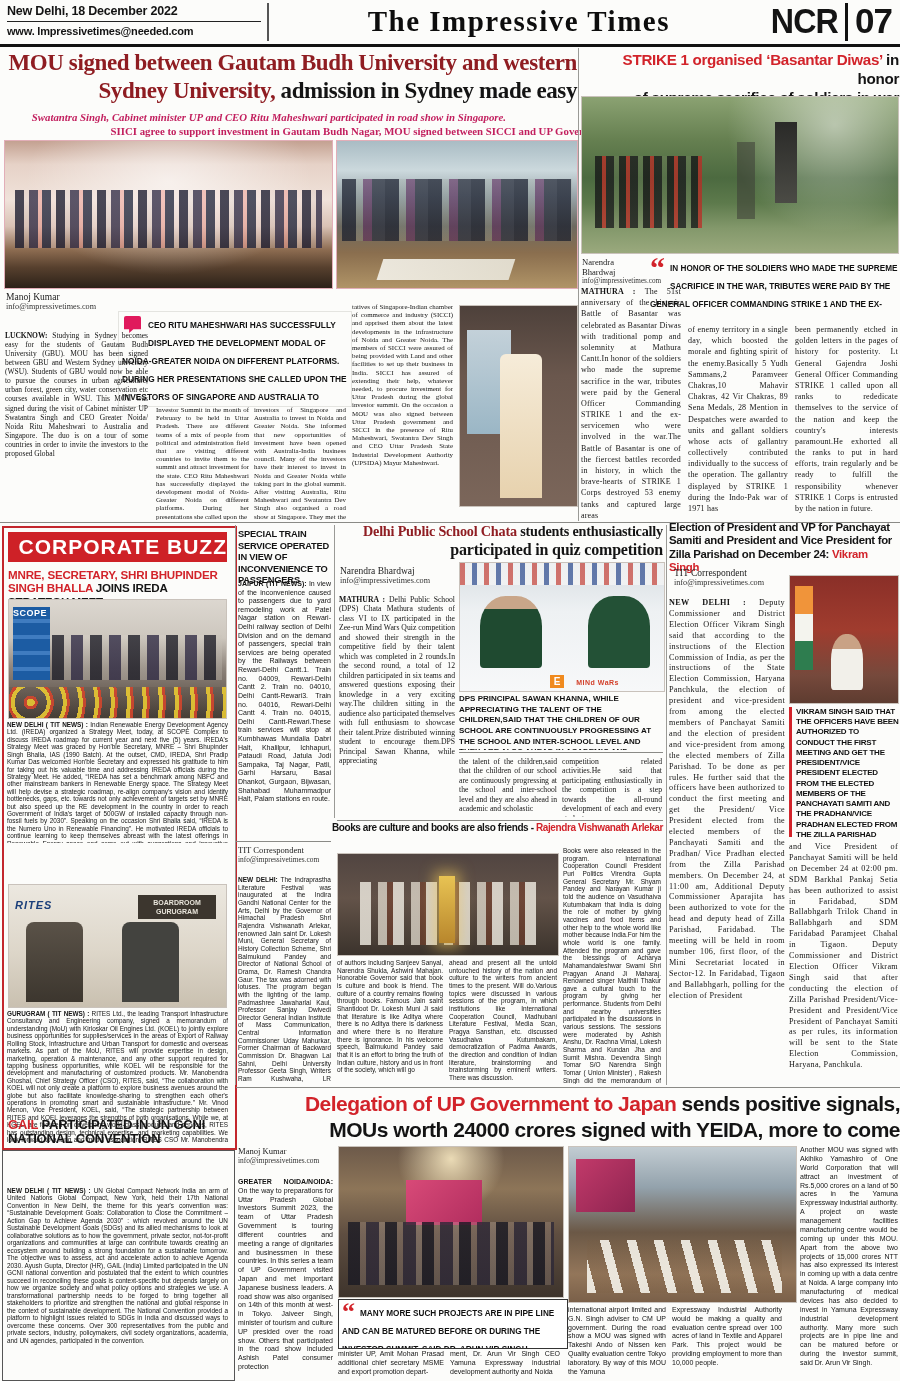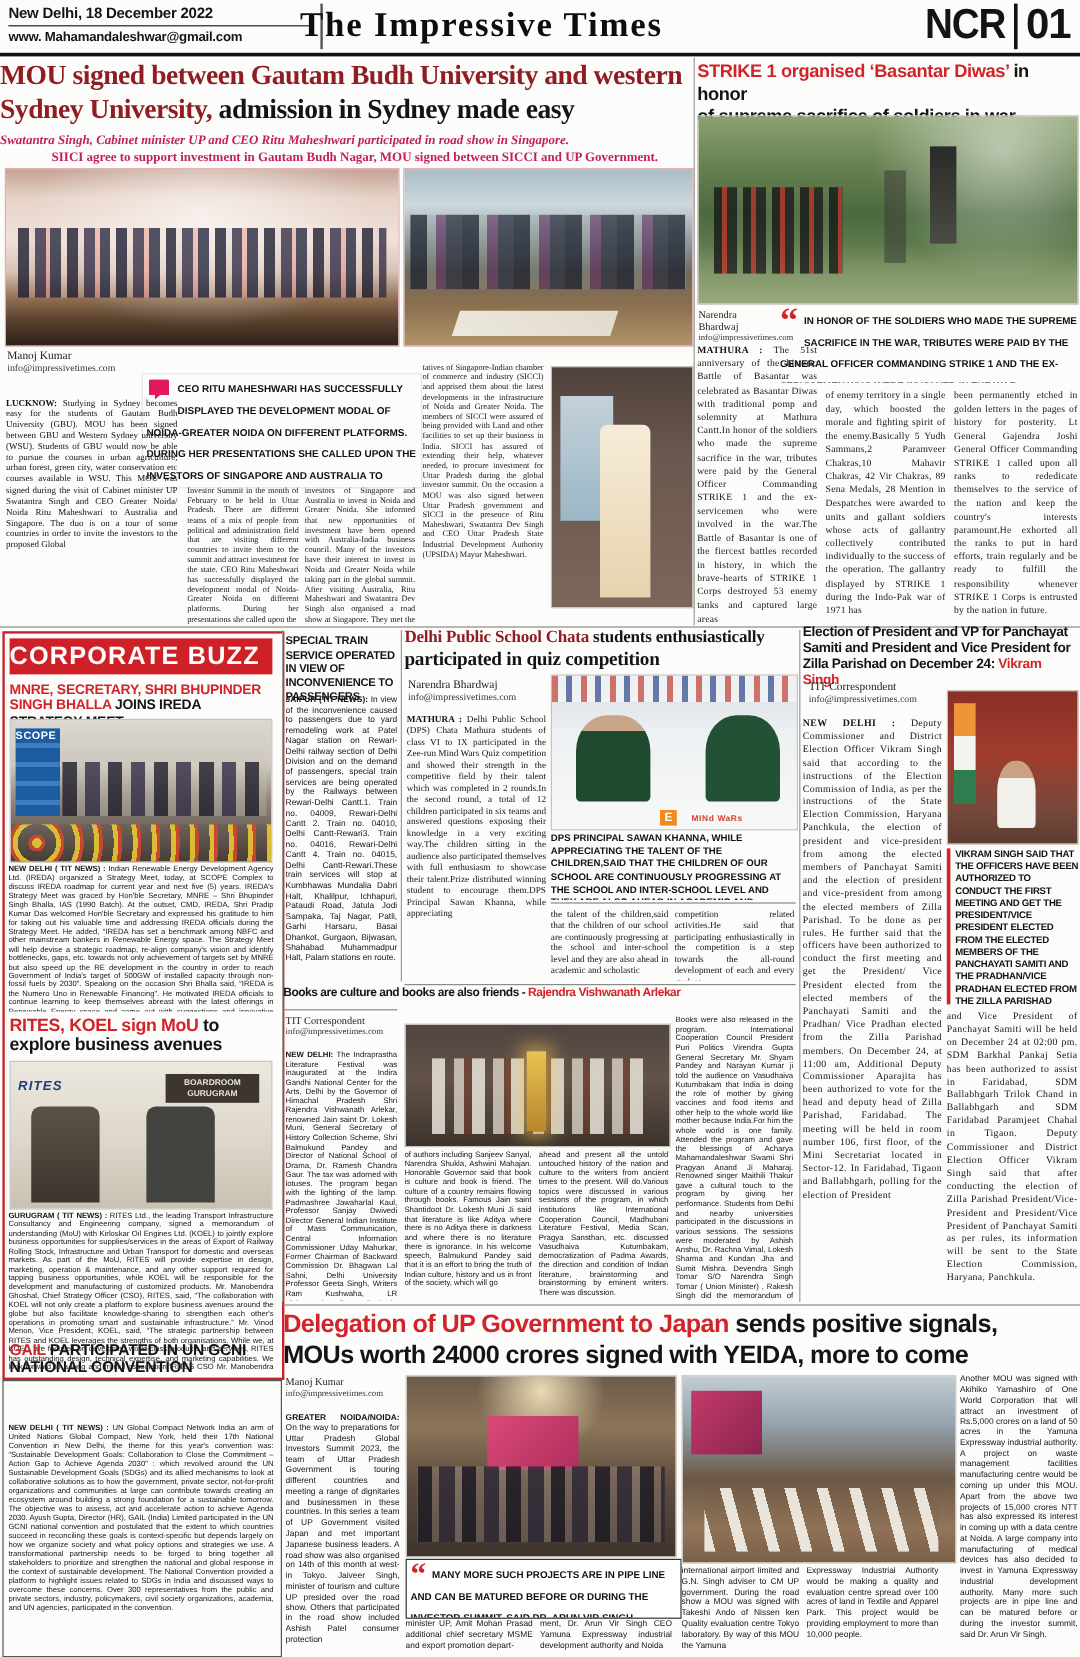--- a/index.html
+++ b/index.html
@@ -3,21 +3,21 @@
 <meta charset="utf-8">
 <style>
   html,body{margin:0;padding:0;background:#e9e7e2;}
   .page{position:relative;width:900px;height:1381px;margin:0 auto;background:#fcfcfa;
         font-family:"Liberation Sans",sans-serif;color:#141414;overflow:hidden;}
   .abs{position:absolute;}
   .ser{font-family:"Liberation Serif",serif;}
   .jt{text-align:justify;}
   .clip{overflow:hidden;}
   .b{font-weight:bold;}
-  .ctr{text-align:left;}
+  .ctr{text-align:right;}
   .red{color:#d2232a;}
   .maroon{color:#8f1d22;}
   .hr{position:absolute;background:#8a8a86;height:1px;}
   .vr{position:absolute;background:#9a9a96;width:1px;}
   .thick{background:#111;}
   .byl-name{font-family:"Liberation Serif",serif;font-size:9.5px;color:#222;}
   .byl-mail{font-family:"Liberation Serif",serif;font-size:8.2px;color:#333;}
   .photo{position:absolute;border:1px solid #c9c2bb;overflow:hidden;}
   .pinkframe{border:1px solid #e2aeb8;}
   .cap{font-weight:bold;text-transform:uppercase;color:#111;}
@@ -93,26 +93,26 @@
   
   .plabel{position:absolute;font-weight:bold;}
 </style>
 </head>
 <body>
 
 <div class="page">
 
   <div class="abs" style="left:0;top:0;width:900px;height:44px;">
     <div class="abs b" style="left:7px;top:4px;width:254px;font-size:12.5px;letter-spacing:-.2px;border-bottom:1.5px solid #222;padding-bottom:3px;">New Delhi, 18 December 2022</div>
-    <div class="abs b" style="left:7px;top:25px;width:254px;font-size:11px;letter-spacing:-.2px;">www. Mahamandaleshwar@gmail.com</div>
+    <div class="abs b" style="left:7px;top:25px;width:254px;font-size:11px;letter-spacing:-.2px;">www. Impressivetimes@needed.com</div>
     <div class="vr" style="left:267px;top:3px;height:38px;width:1.5px;background:#555;"></div>
     <div class="abs ser b ctr" style="left:250px;top:5px;width:420px;font-size:29px;letter-spacing:1.5px;color:#0d0d0d;">The Impressive Times</div>
     <div class="abs b" style="right:62px;top:1px;font-size:35px;letter-spacing:-1px;transform:scaleX(.92);transform-origin:right;">NCR</div>
     <div class="abs" style="right:52px;top:3px;width:3px;height:38px;background:#111;"></div>
-    <div class="abs b" style="right:8px;top:1px;font-size:35px;letter-spacing:-1px;">01</div>
+    <div class="abs b" style="right:8px;top:1px;font-size:35px;letter-spacing:-1px;">07</div>
   </div>
   <div class="abs thick" style="left:0;top:44px;width:900px;height:3px;"></div>
 
   <div class="abs ser b ctr" style="left:0;top:49px;width:577px;font-size:23px;line-height:1.2;letter-spacing:-.4px;">
     <span class="maroon">MOU signed between Gautam Budh University and western</span><br>
     <span class="maroon">Sydney University,</span><span> admission in Sydney made easy</span>
   </div>
   <div class="abs ser b ctr" style="left:0;top:111px;width:506px;font-size:10.8px;font-style:italic;color:#c21f5e;">Swatantra Singh, Cabinet minister UP and CEO Ritu Maheshwari participated in road show in Singapore.</div>
   <div class="abs ser b ctr" style="left:0;top:125px;width:573px;font-size:10.8px;color:#c21f5e;margin-left:43px;">SIICI agree to support investment in Gautam Budh Nagar, MOU signed between SICCI and UP Government.</div>
 
@@ -171,23 +171,20 @@
   </div>
   <div class="photo p-ireda" style="left:8px;top:599px;width:217px;height:118px;">
     <span class="band"></span>
     <span class="plabel" style="left:4px;top:8px;color:#fff;font-size:9px;letter-spacing:.5px;">SCOPE</span>
   </div>
   <div class="abs jt clip" style="left:7px;top:721px;width:221px;height:122px;font-size:6.4px;line-height:1.16;">
     <b class="red" style="color:#111;">NEW DELHI ( TIT NEWS) :</b>
     <span>Indian Renewable Energy Development Agency Ltd. (IREDA) organized a Strategy Meet, today, at SCOPE Complex to discuss IREDA roadmap for current year and next five (5) years. IREDA's Strategy Meet was graced by Hon'ble Secretary, MNRE – Shri Bhupinder Singh Bhalla, IAS (1990 Batch). At the outset, CMD, IREDA, Shri Pradip Kumar Das welcomed Hon'ble Secretary and expressed his gratitude to him for taking out his valuable time and addressing IREDA officials during the Strategy Meet. He added, “IREDA has set a benchmark among NBFC and other mainstream bankers in Renewable Energy space. The Strategy Meet will help devise a strategic roadmap, re-align company's vision and identify bottlenecks, gaps, etc. towards not only achievement of targets set by MNRE but also speed up the RE development in the country in order to reach Government of India's target of 500GW of installed capacity through non-fossil fuels by 2030”. Speaking on the occasion Shri Bhalla said, “IREDA is the Numero Uno in Renewable Financing”.   He motivated IREDA officials to continue learning to keep themselves abreast with the latest offerings in Renewable Energy space and come out with suggestions and innovative measures for New &amp;Renewable Energy development.The Strategy Meet was attended by Director (Technical), IREDA and other officials from Technical, Legal, Finance, Risk &amp; IT Dept. The Strategy Meet was followed by a Masterclass webinar on ‘Wind Energy’ by Mr. Lars Holm, Boston Consulting Group (BCG)Expert on Wind Energy.BCG is the Knowledge Partner for IREDA.</span>
   </div>
 
-  <div class="abs b" style="left:8px;top:847px;width:223px;font-size:14.8px;line-height:1.1;letter-spacing:-.3px;">
-    <span class="red">RITES, KOEL sign MoU</span><span> to explore business avenues</span>
-  </div>
   <div class="photo p-rites" style="left:8px;top:884px;width:217px;height:122px;">
     <span class="plabel" style="left:6px;top:14px;color:#1b3f7a;font-size:11px;font-style:italic;letter-spacing:1px;">RITES</span>
     <span class="plabel" style="right:10px;top:10px;width:74px;background:#3c362e;color:#e8e4da;font-size:7px;text-align:center;padding:3px 2px;line-height:1.3;">
       <span>BOARDROOM</span><br>
       <span>GURUGRAM</span>
     </span>
   </div>
   <div class="abs jt clip" style="left:7px;top:1010px;width:221px;height:132px;font-size:6.4px;line-height:1.16;">
     <b>GURUGRAM ( TIT NEWS) :</b>
     <span>RITES Ltd., the leading Transport Infrastructure Consultancy and Engineering company, signed a memorandum of understanding (MoU) with Kirloskar Oil Engines Ltd. (KOEL) to jointly explore business opportunities for supplies/services in the areas of Export of Railway Rolling Stock, Infrastructure and Urban Transport for domestic and overseas markets. As part of the MoU, RITES will provide expertise in design, marketing, operation &amp; maintenance, and any other support required for tapping business opportunities, while KOEL will be responsible for the development and manufacturing of customized products. Mr. Manobendra Ghoshal, Chief Strategy Officer (CSO), RITES, said, “The collaboration with KOEL will not only create a platform to explore business avenues around the globe but also facilitate knowledge-sharing to strengthen each other's operations in promoting smart and sustainable infrastructure.” Mr. Vinod Menon, Vice President, KOEL, said, “The strategic partnership between RITES and KOEL leverages the strengths of both organisations. While we, at KOEL, are focused on developing world-class products and services, RITES has outstanding design, technical expertise, and marketing capabilities. We look forward to a long and fruitful association.”RITES CSO Mr. Manobendra Ghoshal &amp; KOEL MD Ms. Gauri Kirloskar at the MoU-signing ceremony in Gurugram.</span>

